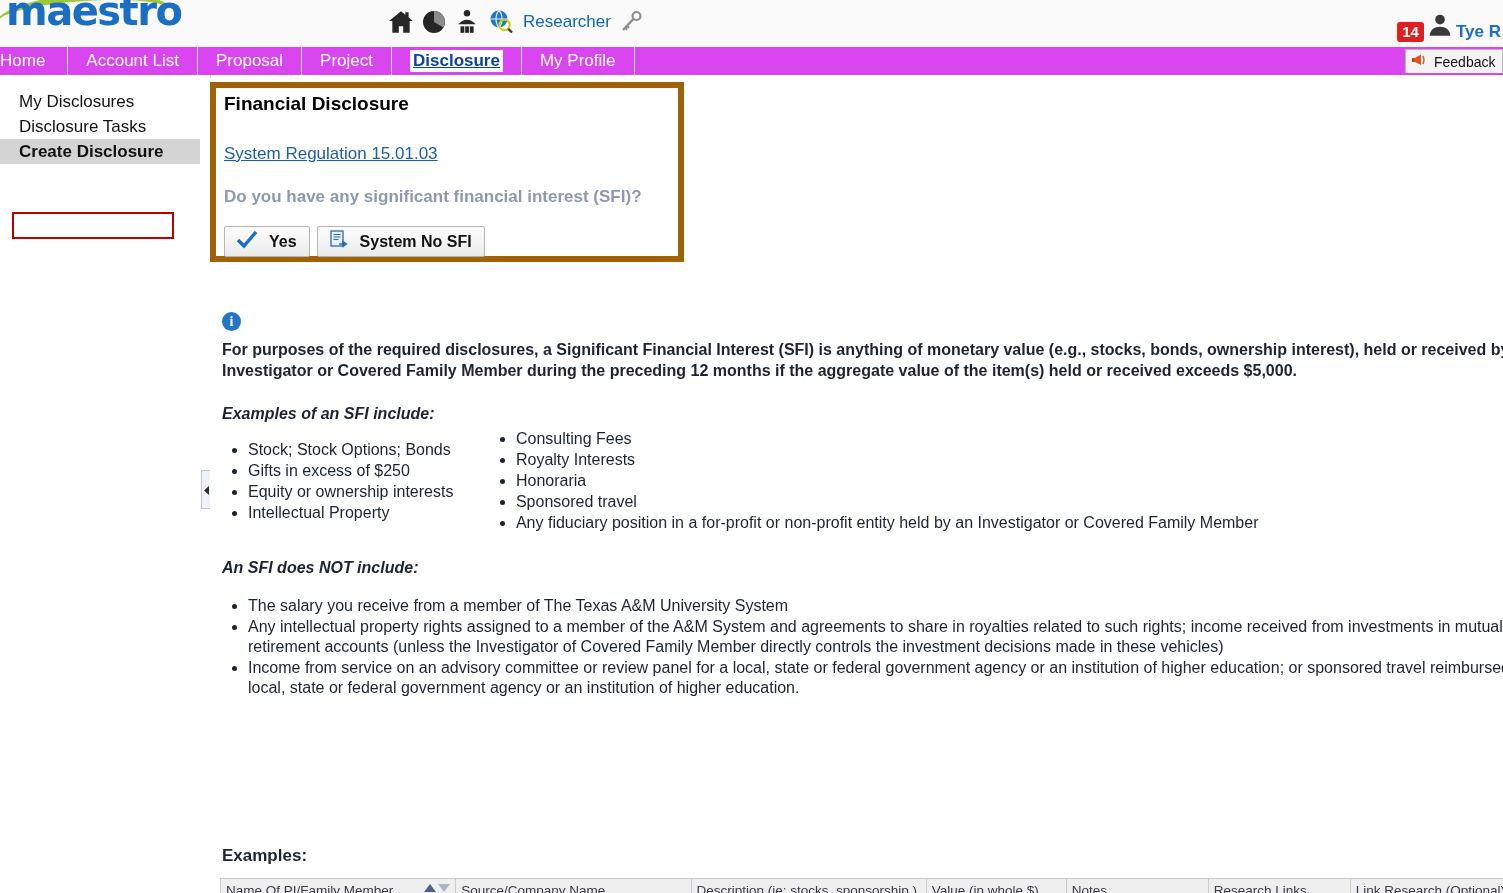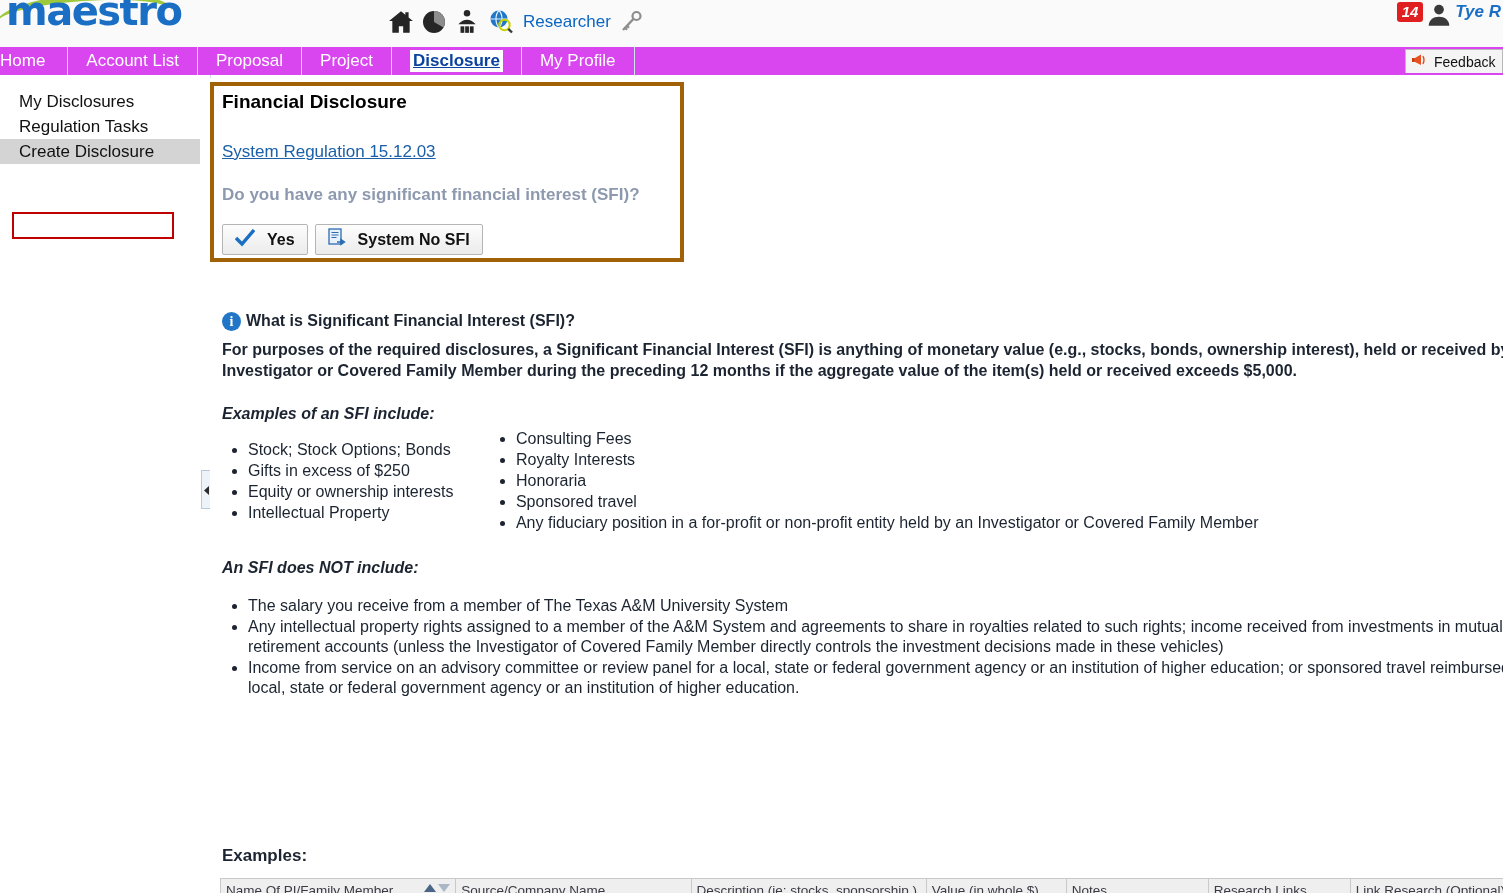--- a/index.html
+++ b/index.html
@@ -30,52 +30,52 @@
   .logo{position:absolute;left:-4px;top:-8px;width:190px;height:46px;}
   .logo .swoosh{position:absolute;left:0;top:2px;width:176px;height:26px;border-top:7px solid #9ec93a;
        border-radius:50%/70% 70% 0 0;border-left:0;border-right:0;border-bottom:0;transform:rotate(-4deg);}
   .logo .word{position:absolute;left:10px;top:-4px;font-size:40px;font-weight:bold;color:#1a6fc4;
        letter-spacing:-1.5px;font-family:"DejaVu Sans",sans-serif;}
 
   .hdricons{position:absolute;left:388px;top:9px;display:flex;align-items:center;gap:8px;}
   .hdricons svg{display:block;}
   .role-lbl{font-size:17px;font-weight:normal;color:#0a66c2;margin-left:1px;}
 
-  .useraccount{position:absolute;right:2px;top:2px;display:flex;align-items:flex-start;gap:3px;font-style:italic;}
+  .useraccount{position:absolute;right:2px;top:12px;display:flex;align-items:flex-end;gap:3px;}
   .badge{background:#e02020;color:#fff;font-size:15px;font-weight:bold;border-radius:3px;
          padding:1px 5px;line-height:18px;}
   .uname{font-size:17px;font-weight:bold;color:#1a6fc4;white-space:nowrap;}
 
   
   .navbar{position:absolute;left:0;top:47px;width:1503px;height:28px;background:#d946ef;}
   .navitems{display:flex;height:28px;align-items:stretch;}
   .navitem{display:flex;align-items:center;justify-content:center;color:#fff;font-size:17px;
            padding:0 18px;border-right:1px solid #cfe1f5;white-space:nowrap;}
   .navitem.first{padding-left:0;padding-right:22px;}
   .navitem.active span{background:#ffffff;color:#0b43a0;font-weight:bold;padding:1px 3px;text-decoration:underline;}
   .feedback{position:absolute;right:0;top:2px;width:98px;height:24px;background:#f4f4f4;border:1px solid #b9b9b9;
             border-bottom:none;display:flex;align-items:center;gap:4px;padding-left:6px;box-sizing:border-box;}
   .feedback .fb-lbl{font-size:14px;color:#111;}
 
   
   .sidebar{position:absolute;left:0;top:75px;width:200px;height:818px;background:#fff;
            border-right:1px solid #d8d8d8;}
   .side-item{height:25px;line-height:25px;font-size:17px;color:#111;padding-left:19px;white-space:nowrap;}
-  .side-item.sel{background:#d4d4d4;font-weight:normal;position:relative;}
+  .side-item.sel{background:#d4d4d4;font-weight:bold;position:relative;}
   .side-hl{position:absolute;left:12px;top:137px;width:162px;height:27px;border:2px solid #c00000;box-sizing:border-box;}
 
   .collapse-rail{position:absolute;left:200px;top:75px;width:10px;height:818px;background:#ffffff;
                  border-right:1px solid #ccd9ea;}
   .collapse-handle{position:absolute;left:201px;top:470px;width:9px;height:37px;background:#eef3fa;
                    border:1px solid #b8c9de;display:flex;align-items:center;justify-content:center;}
 
   
   .main{position:absolute;left:210px;top:78px;width:1293px;height:815px;background:#fff;overflow:hidden;}
 
-  .fd-panel{position:absolute;left:0px;top:4px;width:474px;height:180px;border:4px solid #a16207;box-sizing:border-box;}
+  .fd-panel{position:absolute;left:0px;top:4px;width:474px;height:180px;border:6px solid #a16207;box-sizing:border-box;}
   .fd-title{position:absolute;left:8px;top:5px;font-size:19px;font-weight:bold;color:#000;}
   .fd-link{position:absolute;left:8px;top:56px;font-size:17px;color:#1a5fa8;text-decoration:underline;}
   .fd-q{position:absolute;left:8px;top:99px;font-size:17px;font-weight:bold;color:#8d99ae;}
   .fd-btns{position:absolute;left:8px;top:138px;display:flex;gap:7px;}
   .btn{display:flex;align-items:center;gap:12px;height:31px;padding:0 12px;box-sizing:border-box;
        background:linear-gradient(#fdfdfd,#ebebeb);border:1px solid #b5b5b5;border-radius:2px;
        font-size:16px;font-weight:bold;color:#111;white-space:nowrap;}
 
   .info-block{position:absolute;left:12px;top:234px;width:1290px;}
   .info-h{display:flex;align-items:flex-start;gap:5px;font-size:16px;font-weight:bold;color:#1b2430;}
@@ -210,39 +210,39 @@
             <path d="M11 4 q2 4 0 8" stroke="#e8501f" stroke-width="1.4" fill="none"></path>
           </svg>
       </span>
       <span class="fb-lbl">Feedback</span>
     </div>
   </div>
 
   <div class="sidebar">
     <div style="height:14px"></div>
     <div class="side-item"><span>My Disclosures</span></div>
-    <div class="side-item"><span>Regulation Tasks</span></div>
+    <div class="side-item"><span>Disclosure Tasks</span></div>
     <div class="side-item sel"><span>Create Disclosure</span></div>
     <div class="side-hl"></div>
   </div>
 
   <div class="collapse-rail"></div>
   <div class="collapse-handle">
     <span>
       <svg width="6" height="9" viewBox="0 0 6 9">
           <path d="M5 0 L0 4.5 L5 9 Z" fill="#2b2b2b"></path>
         </svg>
     </span>
   </div>
 
   <div class="main">
 
     <div class="fd-panel">
       <div class="fd-title">Financial Disclosure</div>
-      <a class="fd-link" href="#">System Regulation 15.12.03</a>
+      <a class="fd-link" href="#">System Regulation 15.01.03</a>
       <div class="fd-q">Do you have any significant financial interest (SFI)?</div>
       <div class="fd-btns">
         <div class="btn">
           <span>
             <svg width="20" height="18" viewBox="0 0 20 18">
                 <path d="M1 9 L7 15 L19 1" stroke="#1a6fc4" stroke-width="3.4" fill="none"></path>
               </svg>
           </span>
           <span>Yes</span>
         </div>
@@ -255,21 +255,20 @@
               </svg>
           </span>
           <span>System No SFI</span>
         </div>
       </div>
     </div>
 
     <div class="info-block">
       <div class="info-h">
         <span class="info-i">i</span>
-        <span>What is Significant Financial Interest (SFI)?</span>
       </div>
       <div class="info-p">For purposes of the required disclosures, a Significant Financial Interest (SFI) is anything of monetary value (e.g., stocks, bonds, ownership interest), held or received by an Investigator or Covered Family Member during the preceding 12 months if the aggregate value of the item(s) held or received exceeds $5,000.</div>
 
       <div class="sec-h" style="margin-top:24px;">Examples of an SFI include:</div>
 
       <div class="cols" style="margin-top:16px;">
         <div class="col-a">
           <ul class="bullets">
             <li>Stock; Stock Options; Bonds</li>
             <li>Gifts in excess of $250</li>

